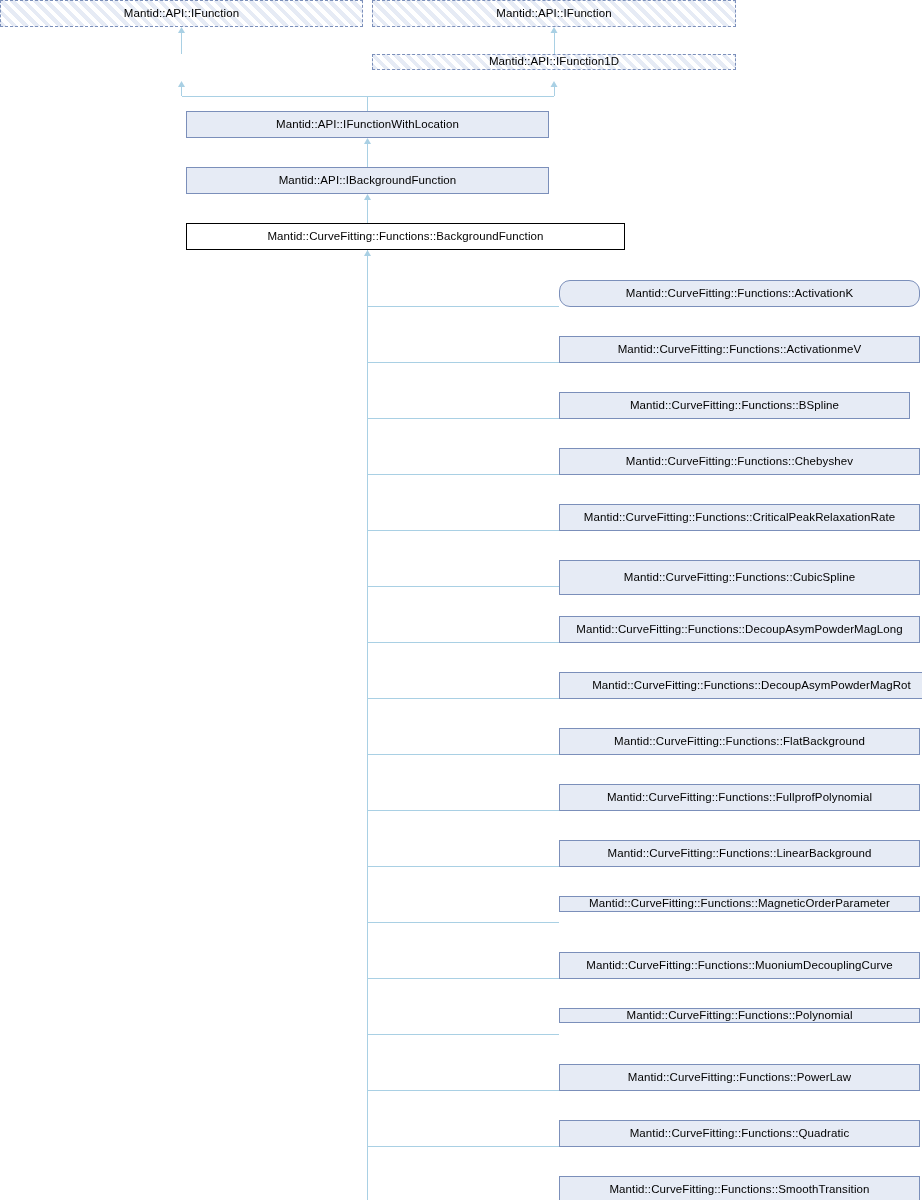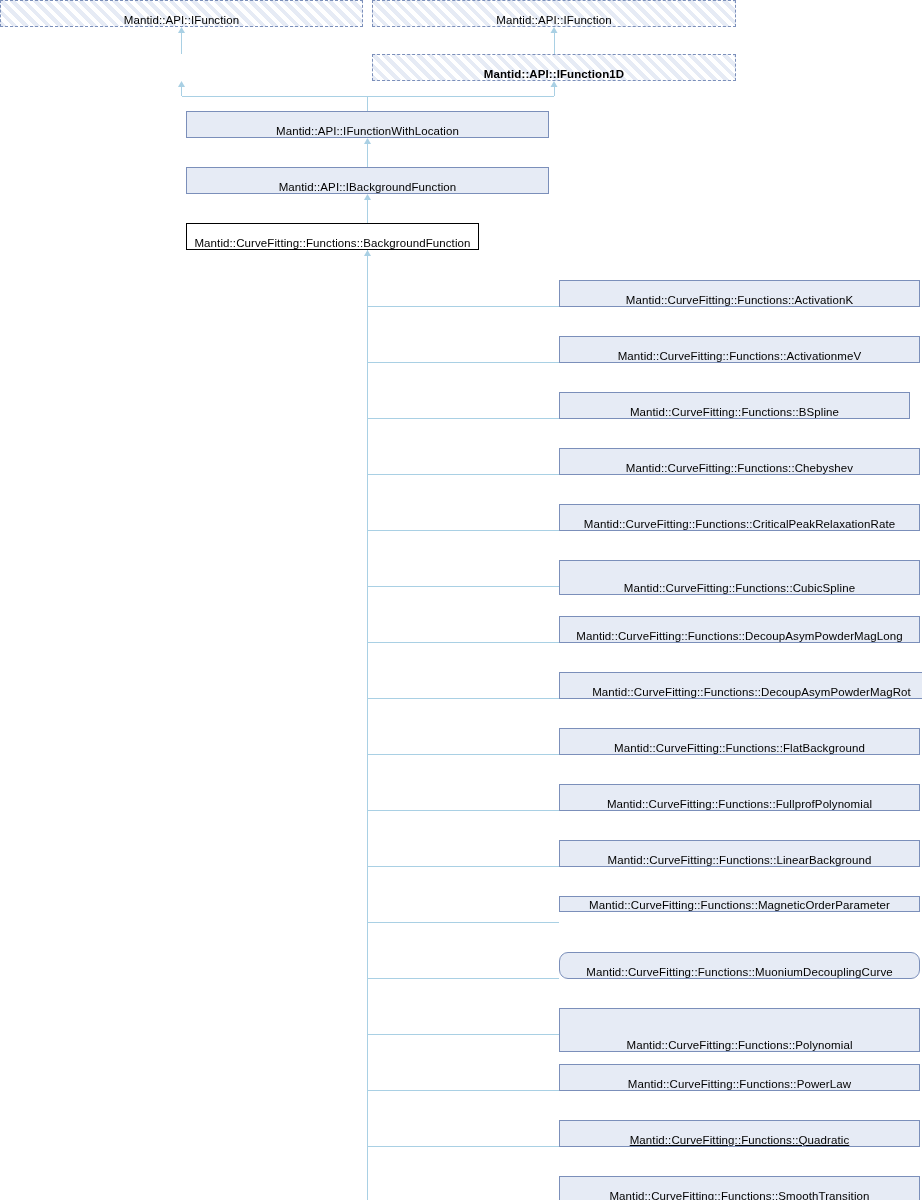--- a/index.html
+++ b/index.html
@@ -22,21 +22,21 @@
     left: 0;
     top: 0;
     width: 922px;
     height: 1200px;
     pointer-events: none;
   }
   .node {
     position: absolute;
     box-sizing: border-box;
     display: flex;
-    align-items: flex-end;
+    align-items: center;
     justify-content: center;
     font-size: 11.5px;
     line-height: 1;
     color: #000000;
     white-space: nowrap;
     letter-spacing: 0.1px;
   }
   
   .node.normal {
     background: #e6ebf5;
@@ -103,33 +103,33 @@
       <line x1="367.5" y1="1090" x2="559" y2="1090" stroke="#a9d0e4" stroke-width="1" shape-rendering="crispEdges"></line>
       <line x1="367.5" y1="1146" x2="559" y2="1146" stroke="#a9d0e4" stroke-width="1" shape-rendering="crispEdges"></line>
       <line x1="367.5" y1="1202" x2="559" y2="1202" stroke="#a9d0e4" stroke-width="1" shape-rendering="crispEdges"></line>
     </svg>
 <div class="node hatched" style="left: 0px; top: 0px; width: 363px; height: 27px;">
       <span class="node-label">Mantid::API::IFunction</span>
     </div>
     <div class="node hatched" style="left: 372px; top: 0px; width: 364px; height: 27px;">
       <span class="node-label">Mantid::API::IFunction</span>
     </div>
-    <div class="node hatched" style="left: 372px; top: 54px; width: 364px; height: 27px; font-weight: bold;">
+    <div class="node hatched" style="left: 372px; top: 54px; width: 364px; height: 16px;">
       <span class="node-label">Mantid::API::IFunction1D</span>
     </div>
     <div class="node normal" style="left: 186px; top: 111px; width: 363px; height: 27px;">
       <span class="node-label">Mantid::API::IFunctionWithLocation</span>
     </div>
     <div class="node normal" style="left: 186px; top: 167px; width: 363px; height: 27px;">
       <span class="node-label">Mantid::API::IBackgroundFunction</span>
     </div>
-    <div class="node current" style="left: 186px; top: 223px; width: 293px; height: 27px;">
+    <div class="node current" style="left: 186px; top: 223px; width: 439px; height: 27px;">
       <span class="node-label">Mantid::CurveFitting::Functions::BackgroundFunction</span>
     </div>
-    <div class="node normal" style="left: 559px; top: 280px; width: 361px; height: 27px;">
+    <div class="node normal" style="left: 559px; top: 280px; width: 361px; height: 27px; border-radius: 11px;">
       <span class="node-label">Mantid::CurveFitting::Functions::ActivationK</span>
     </div>
     <div class="node normal" style="left: 559px; top: 336px; width: 361px; height: 27px;">
       <span class="node-label">Mantid::CurveFitting::Functions::ActivationmeV</span>
     </div>
     <div class="node normal" style="left: 559px; top: 392px; width: 351px; height: 27px;">
       <span class="node-label">Mantid::CurveFitting::Functions::BSpline</span>
     </div>
     <div class="node normal" style="left: 559px; top: 448px; width: 361px; height: 27px;">
       <span class="node-label">Mantid::CurveFitting::Functions::Chebyshev</span>
@@ -151,28 +151,28 @@
     </div>
     <div class="node normal" style="left: 559px; top: 840px; width: 361px; height: 27px;">
       <span class="node-label">Mantid::CurveFitting::Functions::LinearBackground</span>
     </div>
     <div class="node normal" style="left: 559px; top: 784px; width: 361px; height: 27px;">
       <span class="node-label">Mantid::CurveFitting::Functions::FullprofPolynomial</span>
     </div>
     <div class="node normal" style="left: 559px; top: 896px; width: 361px; height: 16px;">
       <span class="node-label">Mantid::CurveFitting::Functions::MagneticOrderParameter</span>
     </div>
-    <div class="node normal" style="left: 559px; top: 952px; width: 361px; height: 27px; border-radius: 9px;">
+    <div class="node normal" style="left: 559px; top: 952px; width: 361px; height: 27px;">
       <span class="node-label">Mantid::CurveFitting::Functions::MuoniumDecouplingCurve</span>
     </div>
-    <div class="node normal" style="left: 559px; top: 1008px; width: 361px; height: 44px;">
+    <div class="node normal" style="left: 559px; top: 1008px; width: 361px; height: 15px;">
       <span class="node-label">Mantid::CurveFitting::Functions::Polynomial</span>
     </div>
     <div class="node normal" style="left: 559px; top: 1064px; width: 361px; height: 27px;">
       <span class="node-label">Mantid::CurveFitting::Functions::PowerLaw</span>
     </div>
-    <div class="node normal" style="left: 559px; top: 1120px; width: 361px; height: 27px; text-decoration: underline;">
+    <div class="node normal" style="left: 559px; top: 1120px; width: 361px; height: 27px;">
       <span class="node-label">Mantid::CurveFitting::Functions::Quadratic</span>
     </div>
     <div class="node normal" style="left: 559px; top: 1176px; width: 361px; height: 27px;">
       <span class="node-label">Mantid::CurveFitting::Functions::SmoothTransition</span>
     </div>
   </div>
 
 </body></html>

